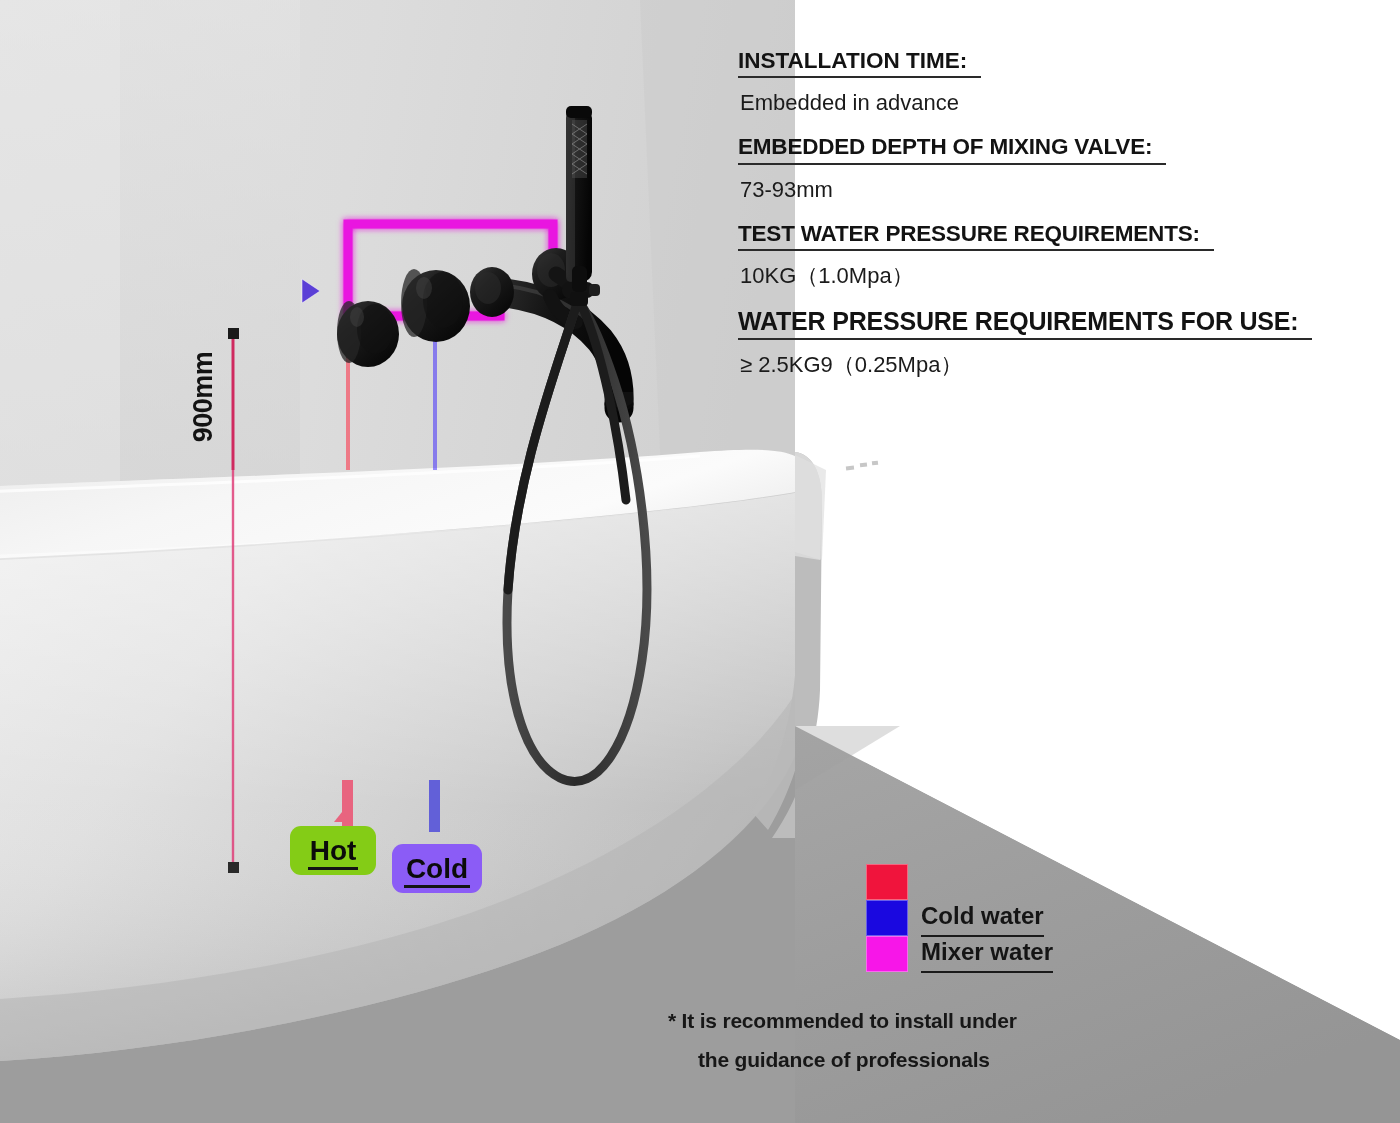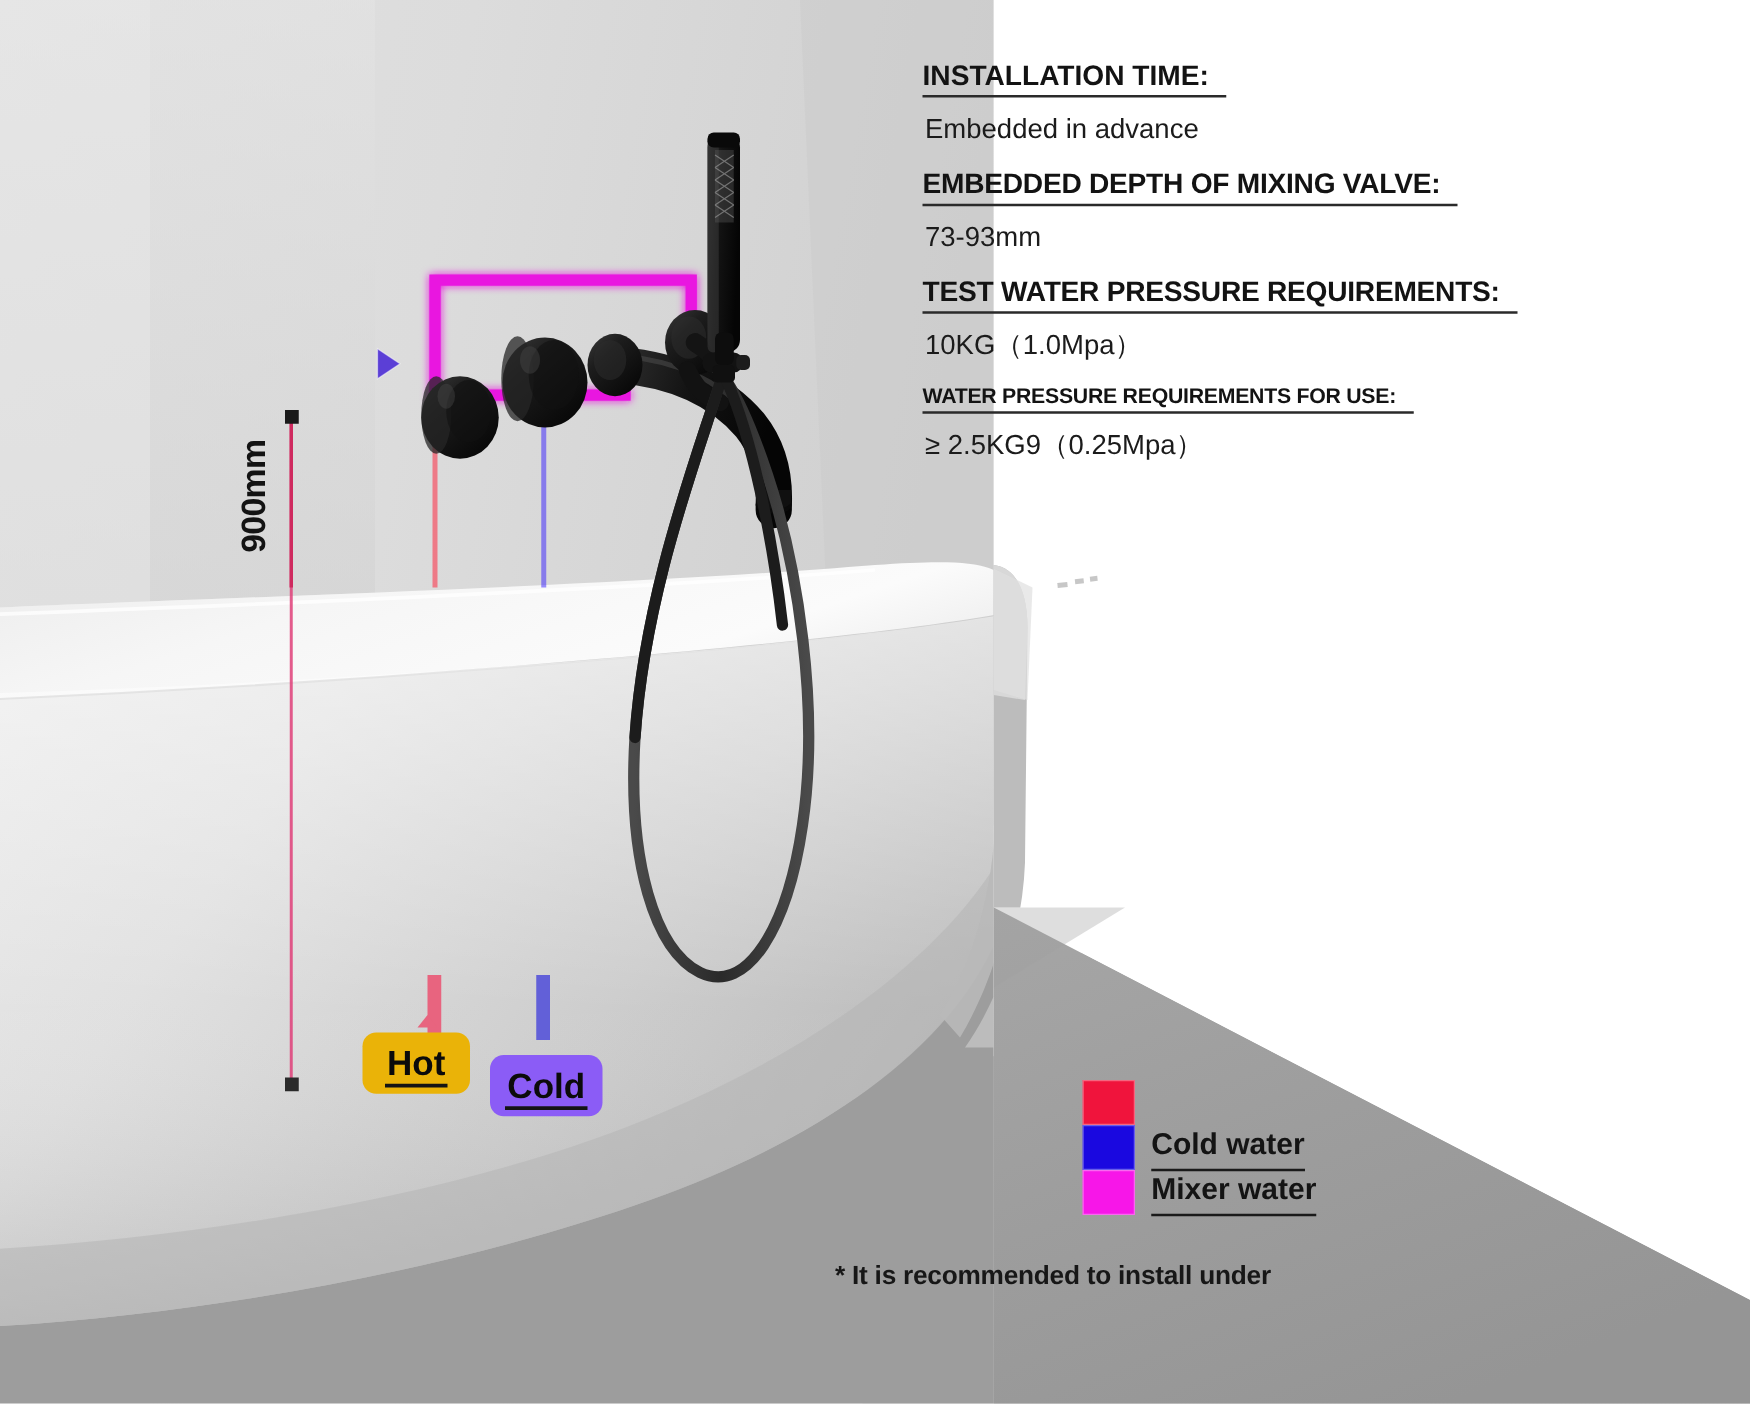--- a/index.html
+++ b/index.html
@@ -41,21 +41,21 @@
   .spec-value{
     font-size:22px;
     font-weight:normal;
     color:#1b1b1b;
     line-height:1.1;
     margin:13px 0 19px 2px;
     white-space:nowrap;
   }
   .spec-block{margin-bottom:0;}
   .spec-block:first-child .spec-heading{letter-spacing:0px;}
-  .tight-heading{font-size:17px;}
+  .tight-heading{font-size:25px;}
 
   
   #legend{
     position:absolute;
     left:866px;
     top:864px;
     width:300px;
   }
   .legend-row{
     position:relative;
@@ -125,21 +125,21 @@
     color:#0b0b0b;
     line-height:49px;
     height:49px;
   }
   .pipe-tag span{
     border-bottom:3px solid #141414;
     padding:0 2px 1px 2px;
   }
   #tag-hot{
     left:290px; top:826px; width:86px;
-    background:#eab308;
+    background:#84cc16;
   }
   #tag-cold{
     left:392px; top:844px; width:90px;
     background:#8b5cf6;
   }
 </style>
 </head>
 <body>
 
 <div id="stage">
@@ -438,15 +438,16 @@
       <div class="legend-label">Cold water</div>
     </div>
     <div class="legend-row">
       <div class="legend-swatch" style="background: rgb(247, 22, 232);"></div>
       <div class="legend-label">Mixer water</div>
     </div>
   </div>
 
   <div id="footnote">
     <span class="fn-line-1">* It is recommended to install under</span>
+    <span class="fn-line-2">the guidance of professionals</span>
   </div>
 
 </div>
 
 </body></html>

